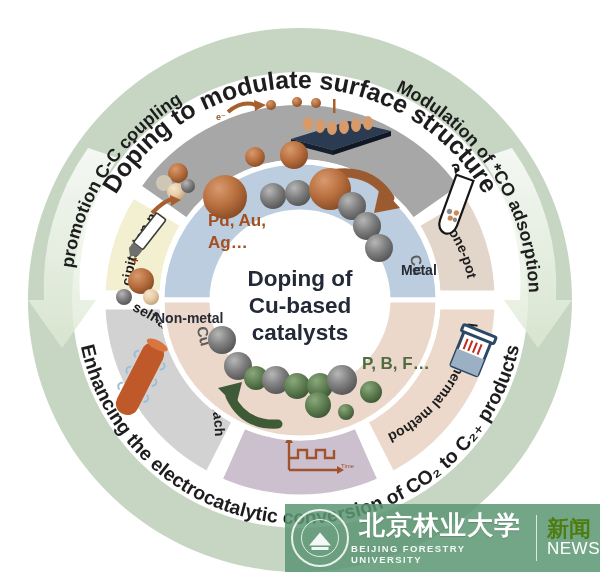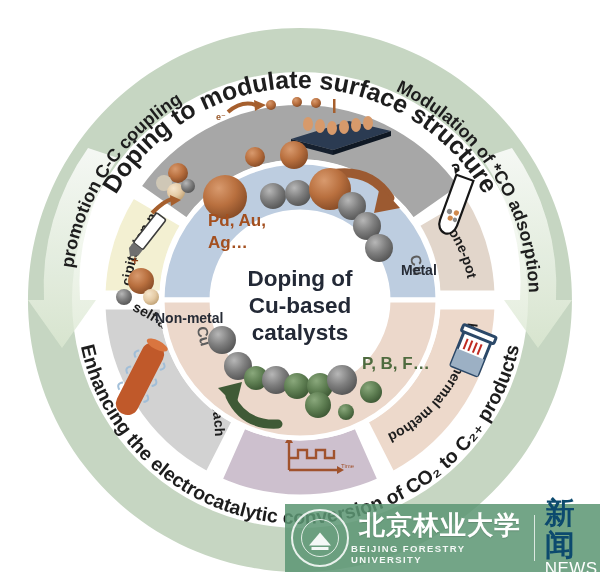--- a/index.html
+++ b/index.html
@@ -20,21 +20,21 @@
   .wm-seal .bar{position:absolute;left:50%;top:66%;transform:translateX(-50%);
            width:17px;height:3px;background:rgba(255,255,255,.92);}
   .wm-cn{margin-left:8px;color:#ffffff;font-size:26px;font-weight:bold;line-height:1;
          font-family:"DejaVu Sans",sans-serif;letter-spacing:1px;
          text-shadow:0 1px 1px rgba(0,0,0,.15);}
   .wm-mid{display:flex;flex-direction:column;justify-content:center;margin-left:2px;}
   .wm-en{color:rgba(255,255,255,.92);font-size:9.5px;letter-spacing:1.4px;margin-top:5px;
          font-weight:bold;}
   .wm-div{width:1px;height:46px;background:rgba(255,255,255,.75);margin:0 10px 0 8px;}
   .wm-news{display:flex;flex-direction:column;align-items:flex-start;justify-content:center;}
-  .wm-news .cn{color:#0c4a6e;font-size:30px;font-weight:bold;line-height:1.05;
+  .wm-news .cn{color:#4d7c0f;font-size:22px;font-weight:bold;line-height:1.05;
                font-family:"DejaVu Sans",sans-serif;}
   .wm-news .en{color:#fff;font-size:17px;font-weight:normal;letter-spacing:.5px;line-height:1.1;}
 </style>
 </head>
 <body>
 
 <div id="stage">
 
   <svg class="figure" viewBox="0 0 600 572">
     <defs>

